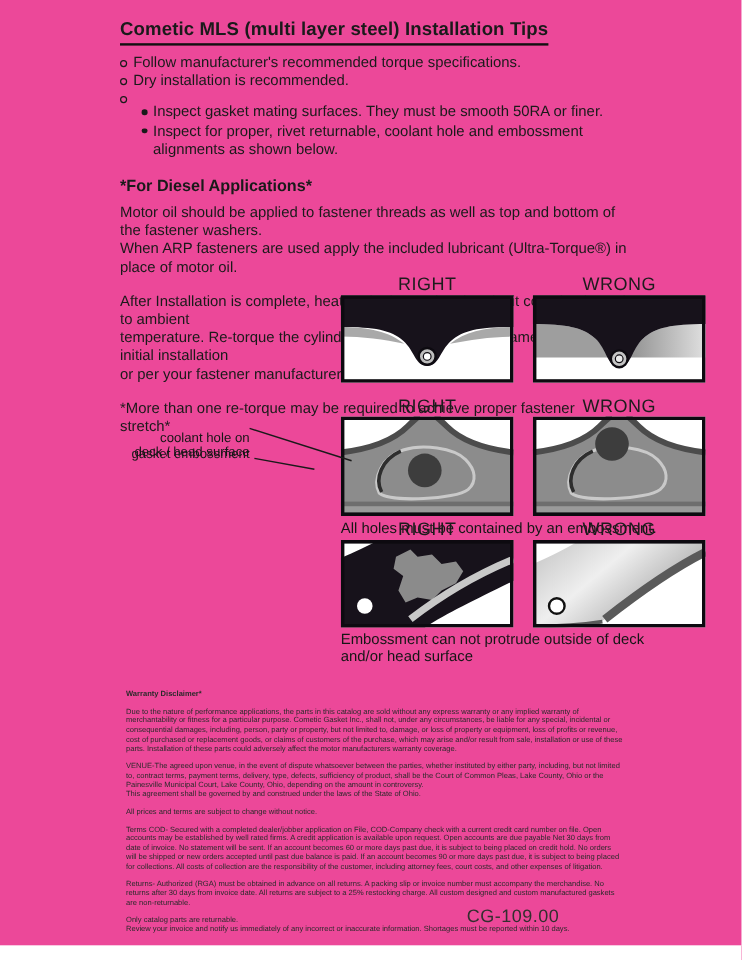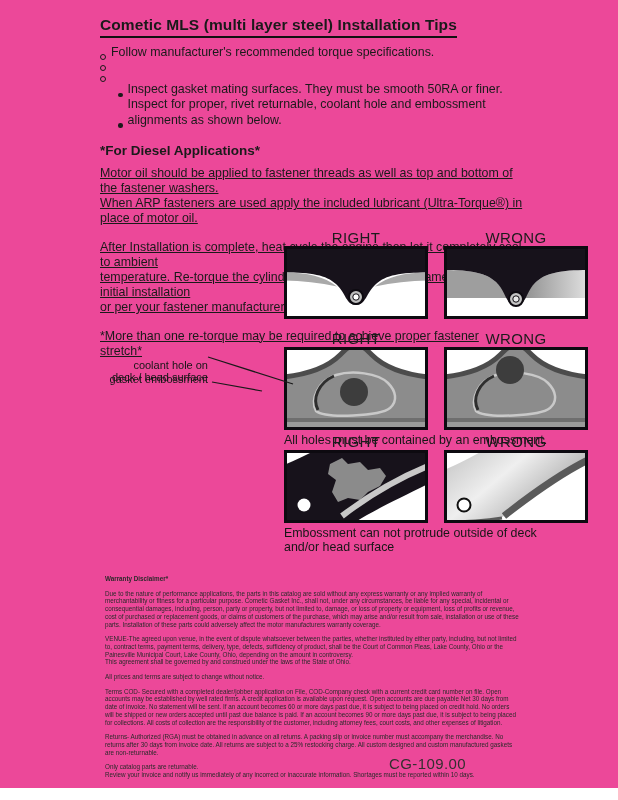--- a/index.html
+++ b/index.html
@@ -7,32 +7,32 @@
     position:relative;width:618px;height:788px;background:#ec4899;overflow:hidden;
     font-family:"Liberation Sans", sans-serif;color:#1a1a1a;
   }
   
   .content-top{position:absolute;left:100px;top:16px;width:424px;}
   .title{
     display:inline-block;font-size:15.5px;font-weight:bold;margin:0 0 7px 0;
     padding-bottom:2px;border-bottom:2px solid #111;letter-spacing:.1px;
   }
   .tips{margin:0;padding:0;list-style:none;font-size:12.4px;line-height:15.2px;}
-  .bullet{display:flex;align-items:flex-end;}
+  .bullet{display:flex;align-items:flex-start;}
   .bullet.sub{padding-left:18px;}
   .marker-open{
     flex:0 0 auto;width:4px;height:4px;border:1.2px solid #1a1a1a;border-radius:50%;
     margin:5px 5px 0 0;
   }
   .marker-filled{
     flex:0 0 auto;width:4.5px;height:4.5px;background:#1a1a1a;border-radius:50%;
     margin:5px 5px 0 0;
   }
   .diesel-heading{font-size:13.5px;font-weight:bold;margin:15px 0 8px 0;}
-  .body-para{font-size:12.4px;line-height:15.2px;margin:0 0 13px 0;text-decoration:underline;}
+  .body-para{font-size:12.4px;line-height:15.2px;margin:0 0 13px 0;}
   .preline{white-space:pre-line;}
   
   .diag-row{position:absolute;left:236px;width:308px;padding-left:48px;}
   .diag-labels{display:flex;gap:16px;height:16px;font-size:15px;letter-spacing:.4px;color:#1c1c1c;}
   .diag-labels span{flex:0 0 144px;text-align:center;}
   .diag-boxes{display:flex;gap:16px;margin-top:1px;}
   .diag-caption{font-size:12.4px;line-height:13.5px;margin-top:4px;color:#161616;}
   .callout{
     position:absolute;left:96px;width:112px;text-align:right;
     font-size:11px;line-height:11.6px;color:#161616;
@@ -52,20 +52,21 @@
   <div class="content-top">
     <h1 class="title">Cometic MLS (multi layer steel) Installation Tips</h1>
 
     <div class="tips">
       <div class="bullet">
         <span class="marker-open"></span>
         <span>Follow manufacturer's recommended torque specifications.</span>
       </div>
       <div class="bullet">
         <span class="marker-open"></span>
+        <span>Dry installation is recommended.</span>
       </div>
       <div class="bullet">
         <span class="marker-open"></span>
       </div>
       <div class="bullet sub">
         <span class="marker-filled"></span>
         <span>Inspect gasket mating surfaces.  They must be smooth 50RA or finer.</span>
       </div>
       <div class="bullet sub">
         <span class="marker-filled"></span>

